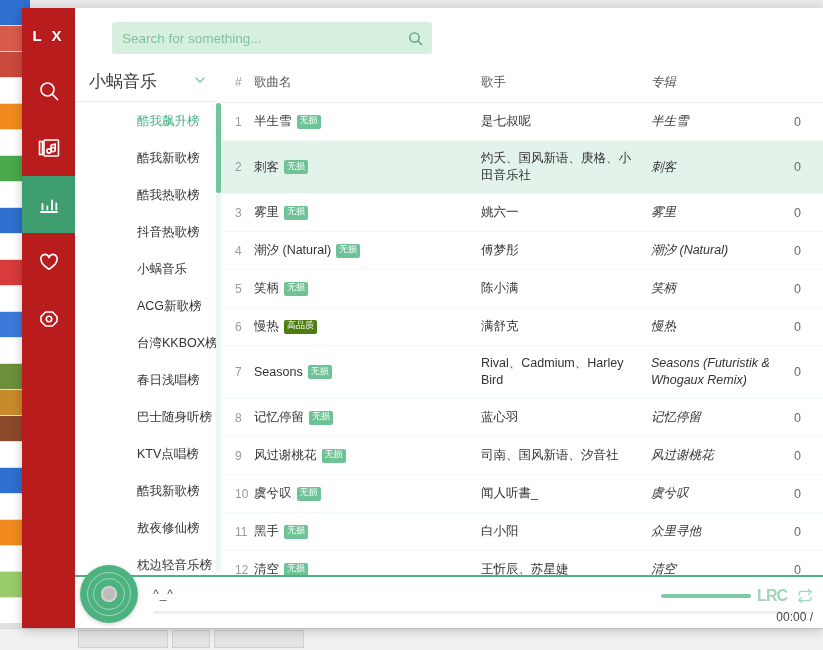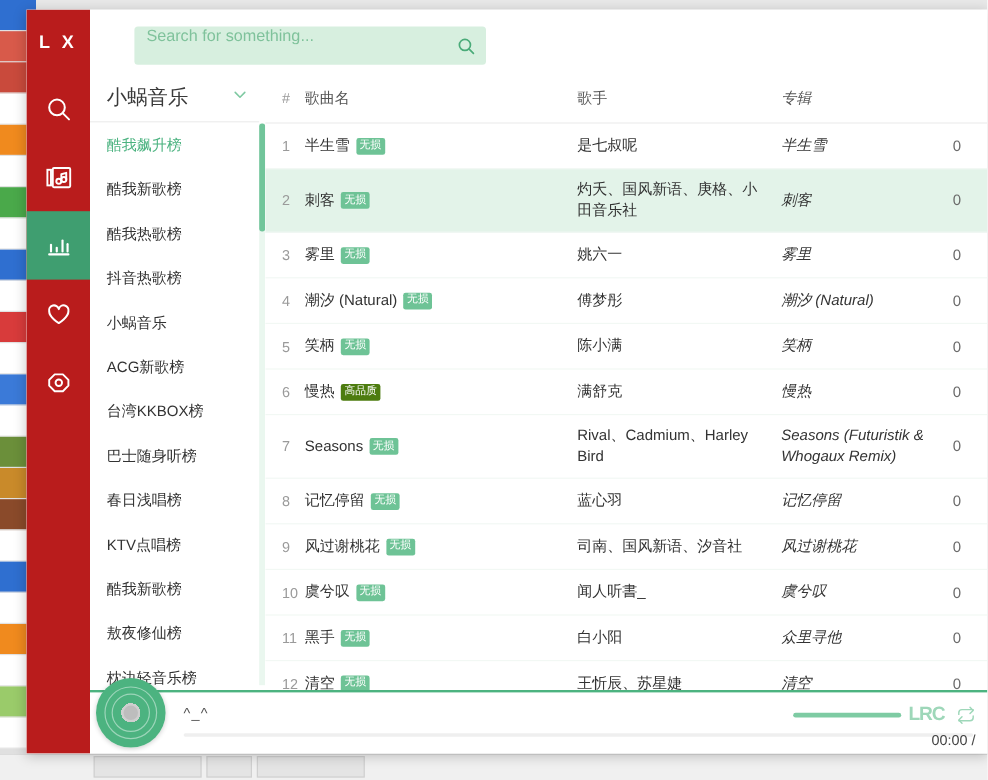--- a/index.html
+++ b/index.html
@@ -21,30 +21,30 @@
 
   
   .rail { position:absolute; left:0; top:0; width:53px; height:620px; background:#b91c1c; }
   .logo { height:54px; display:flex; align-items:center; justify-content:center; color:#fff; font-size:15px; font-weight:bold; letter-spacing:3px; }
   .rail-item { height:57px; display:flex; align-items:center; justify-content:center; cursor:pointer; }
   .rail-item.active { background:#3f9e70; }
   .rail-item svg { display:block; }
 
   
   .header { position:absolute; left:53px; top:0; right:0; height:54px; background:#fff; }
-  .search-wrap { position:absolute; left:37px; top:14px; width:293px; height:32px; background:#d7efdf; border-radius:3px; display:flex; align-items:flex-start; }
+  .search-wrap { position:absolute; left:37px; top:14px; width:320px; height:32px; background:#d7efdf; border-radius:3px; display:flex; align-items:center; }
   .search-input { flex:1; border:none; outline:none; background:transparent; font-size:13.5px; color:#4aab79; padding:0 10px; font-family:"Liberation Sans", sans-serif; }
   .search-input::placeholder { color:#7fc29b; }
   .search-btn { width:34px; height:32px; display:flex; align-items:center; justify-content:center; cursor:pointer; }
 
   
   .listpanel { position:absolute; left:53px; top:54px; width:141px; bottom:53px; background:#fff; }
   .lp-head { height:40px; display:flex; align-items:center; padding:0 8px 0 14px; justify-content:space-between; border-bottom:1px solid #ededed; cursor:pointer; }
   .lp-head-label { font-size:17px; color:#3a3a3a; }
-  .lp-scroll { position:absolute; top:41px; left:0; right:0; bottom:0; overflow:hidden; }
+  .lp-scroll { position:absolute; top:41px; left:0; right:0; bottom:0; overflow:hidden;padding-left:48px; }
   .lp-item { height:37px; display:flex; align-items:center; padding-left:14px; font-size:12.5px; color:#333; cursor:pointer; white-space:nowrap; }
   .lp-item.active { color:#4cb380; }
 
   
   .lp-track { position:absolute; left:194px; top:95px; width:5px; bottom:57px; background:#eaf7ef; }
   .lp-thumb { position:absolute; left:194px; top:95px; width:5px; height:90px; background:#71c59a; border-radius:3px; }
 
   
   .table { position:absolute; left:199px; top:54px; right:0; bottom:53px; background:#fff; overflow:hidden; }
   .t-head { display:flex; align-items:center; height:41px; border-bottom:1px solid #ededed; font-size:12.5px; color:#555; }
@@ -203,24 +203,24 @@
           <div class="lp-item">
             <span>小蜗音乐</span>
           </div>
           <div class="lp-item">
             <span>ACG新歌榜</span>
           </div>
           <div class="lp-item">
             <span>台湾KKBOX榜</span>
           </div>
           <div class="lp-item">
+            <span>春日浅唱榜</span>
+          </div>
+          <div class="lp-item">
             <span>巴士随身听榜</span>
-          </div>
-          <div class="lp-item">
-            <span>春日浅唱榜</span>
           </div>
           <div class="lp-item">
             <span>KTV点唱榜</span>
           </div>
           <div class="lp-item">
             <span>酷我新歌榜</span>
           </div>
           <div class="lp-item">
             <span>敖夜修仙榜</span>
           </div>

